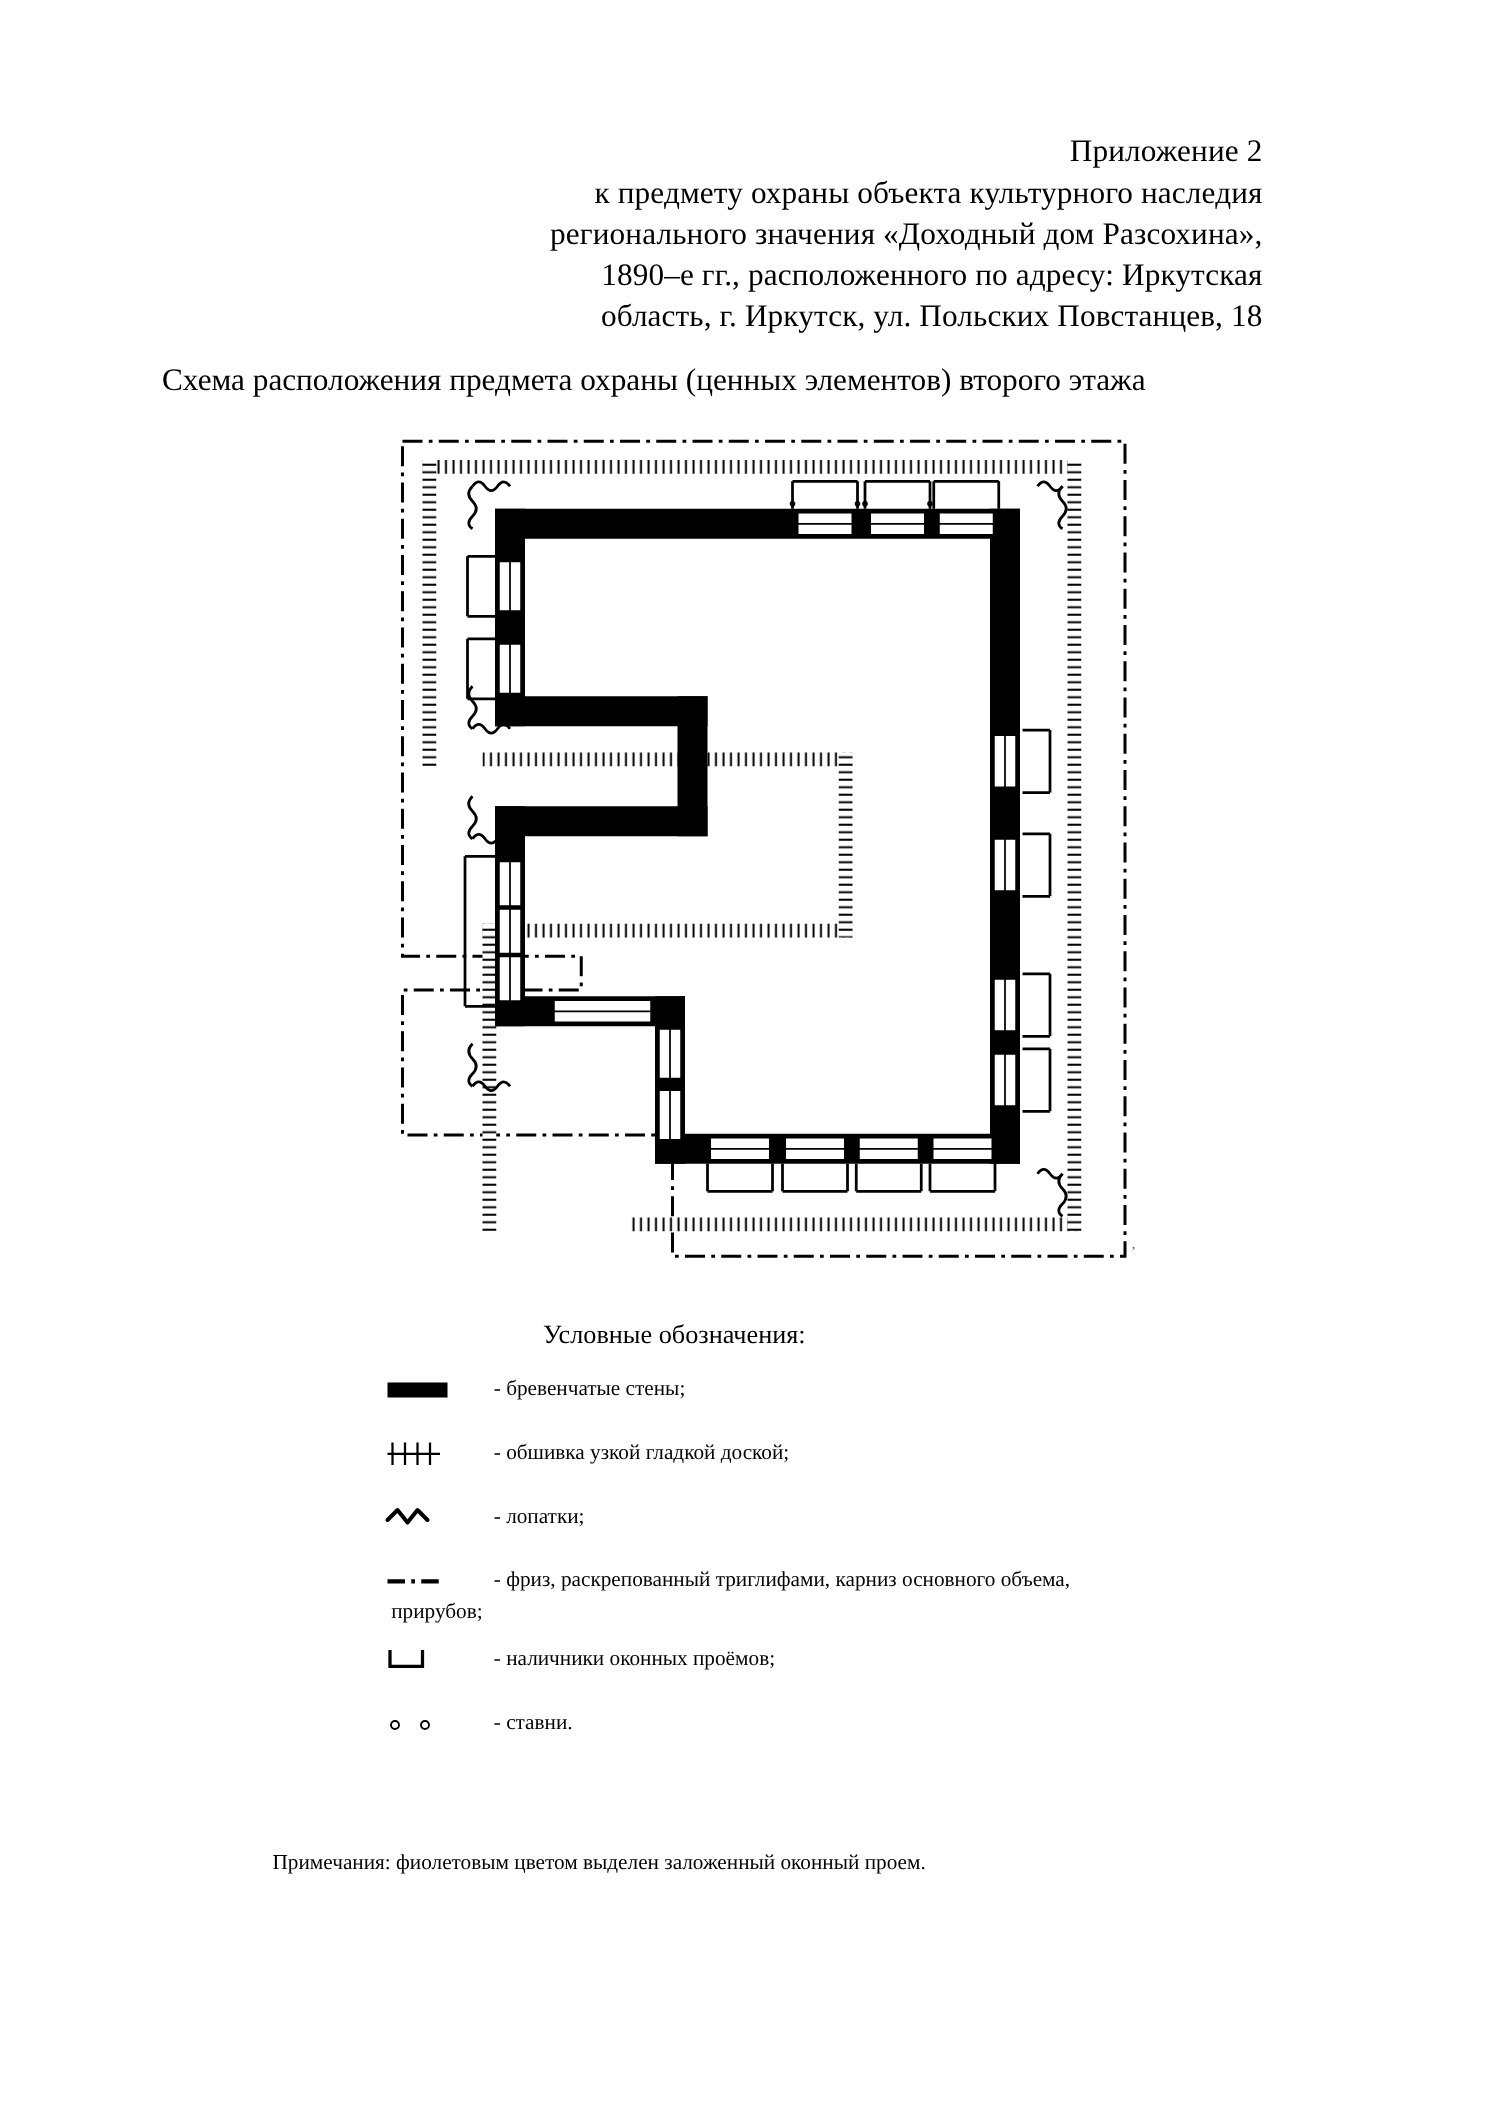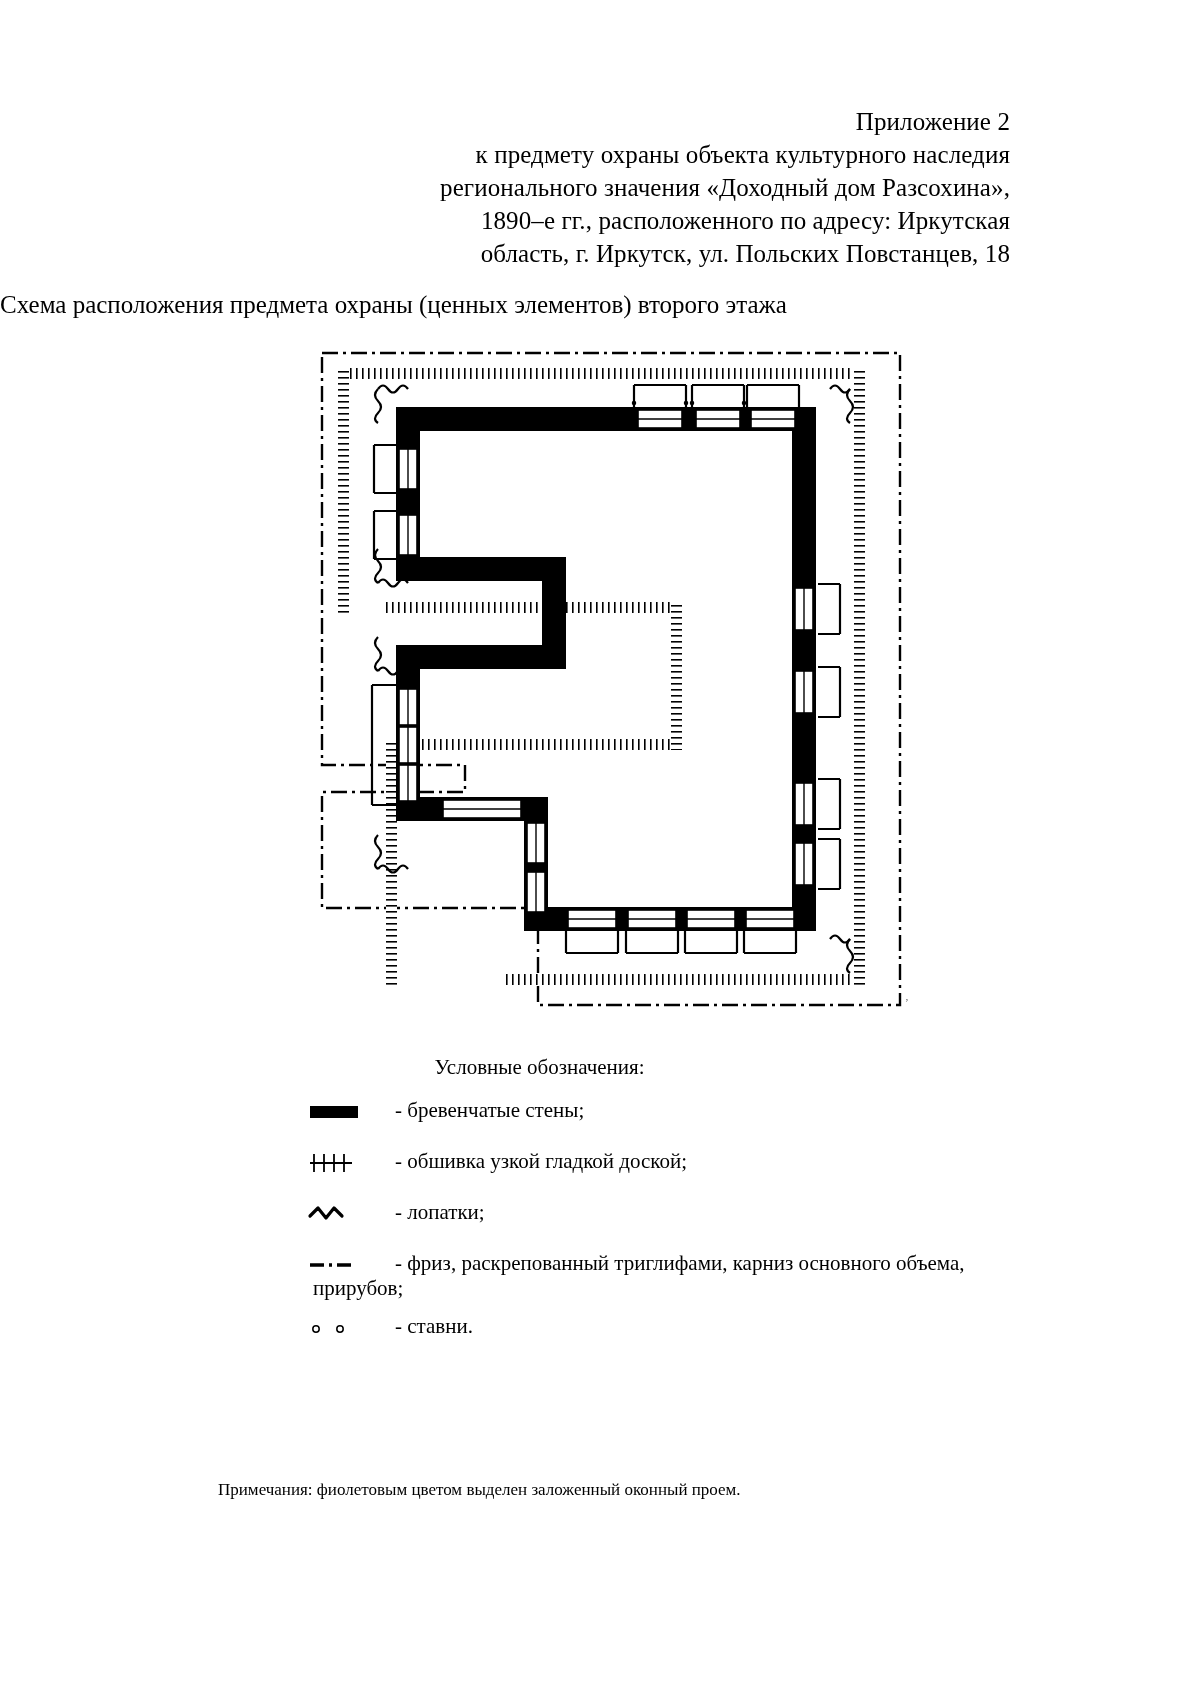--- a/index.html
+++ b/index.html
@@ -33,21 +33,21 @@
     letter-spacing: 0.1px;
   }
   .header-block div { white-space: nowrap; }
 
   
   .subtitle {
     position: absolute;
     left: 0;
     top: 289px;
     width: 1056px;
-    text-align: left;
+    text-align: center;
     font-size: 25px;
     line-height: 32px;
     padding-right: 10px;
     box-sizing: border-box;
   }
 
   
   .plan {
     position: absolute;
     left: 300px;
@@ -83,21 +83,21 @@
   .legend-sym {
     position: absolute;
     left: 0;
     top: 0;
     width: 90px;
     height: 26px;
   }
   .legend-sym svg { display: block; }
   .legend-text {
     margin-left: 95px;
-    font-size: 21px;
+    font-size: 17px;
     line-height: 25px;
     padding-top: 1px;
   }
   .legend-text .cont { display: block; padding-left: 13px; }
 
   
   .note {
     position: absolute;
     left: 218px;
     top: 1478px;
@@ -335,20 +335,28 @@
         <svg width="90" height="26" viewBox="0 0 90 26" xmlns="http://www.w3.org/2000/svg">
           <line x1="10" y1="14" x2="52" y2="14" stroke="#000" stroke-width="3.4" stroke-dasharray="14 5 3 5"></line>
         </svg>
       </span>
       <span class="legend-text">
         <span>- фриз, раскрепованный триглифами, карниз основного объема,</span>
         <span class="cont">прирубов;</span>
       </span>
     </div>
 
+    <div class="legend-row">
+      <span class="legend-sym">
+        <svg width="90" height="26" viewBox="0 0 90 26" xmlns="http://www.w3.org/2000/svg">
+          <path d="M12,6 L12,19 L38,19 L38,6" fill="none" stroke="#000" stroke-width="2.6"></path>
+        </svg>
+      </span>
+      <span class="legend-text">- наличники оконных проёмов;</span>
+    </div>
 
     <div class="legend-row">
       <span class="legend-sym">
         <svg width="90" height="26" viewBox="0 0 90 26" xmlns="http://www.w3.org/2000/svg">
           <circle cx="16" cy="15" r="3.2" fill="none" stroke="#000" stroke-width="1.5"></circle>
           <circle cx="40" cy="15" r="3.2" fill="none" stroke="#000" stroke-width="1.5"></circle>
         </svg>
       </span>
       <span class="legend-text">- ставни.</span>
     </div>

